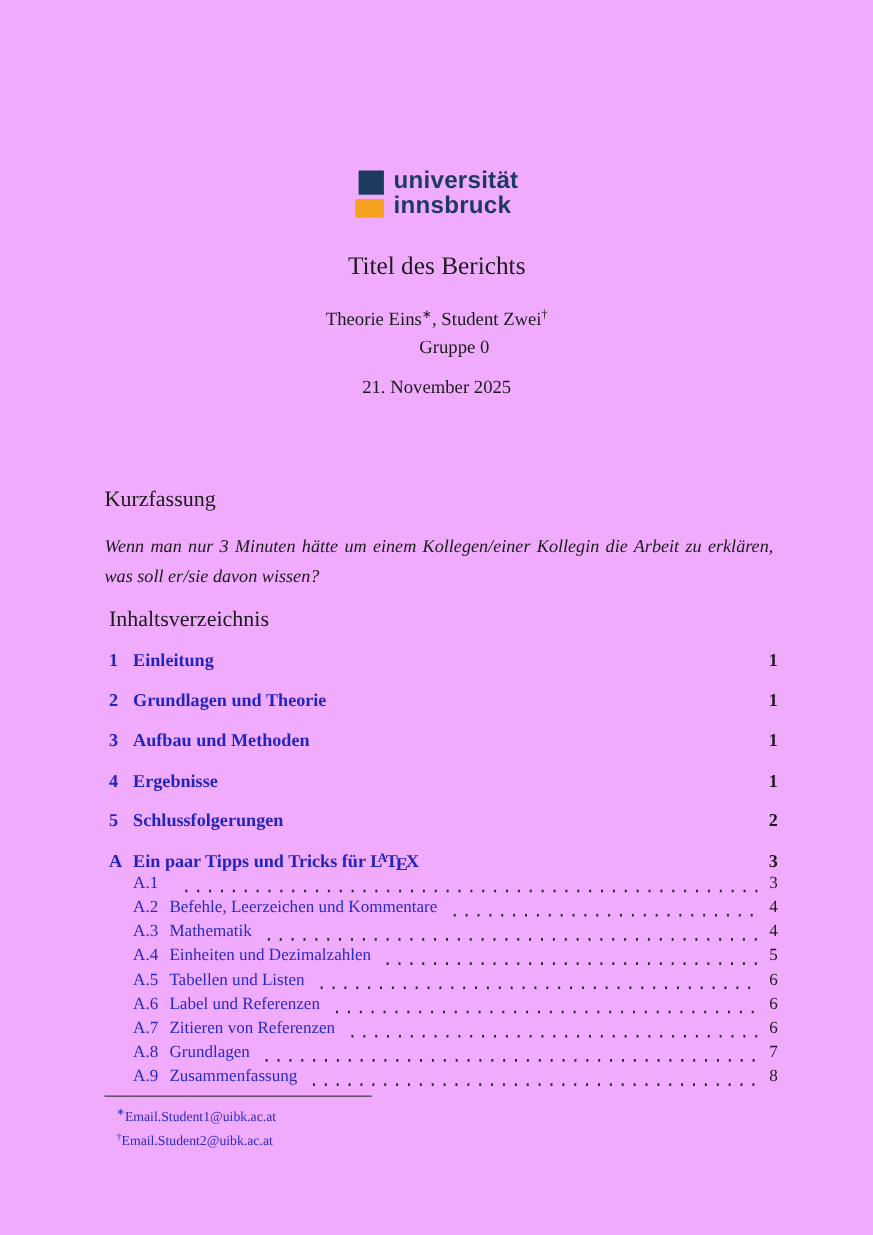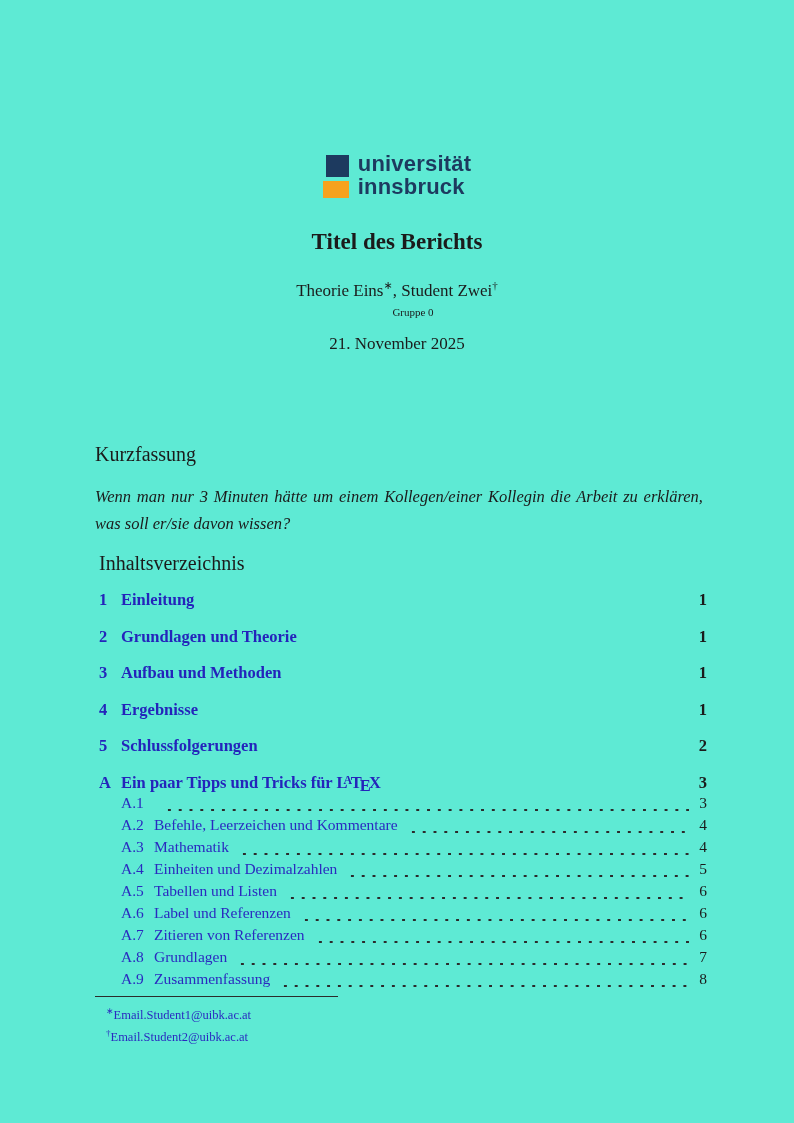--- a/index.html
+++ b/index.html
@@ -2,21 +2,21 @@
 <html><head>
 <meta charset="utf-8">
 <style>
   * { margin: 0; padding: 0; box-sizing: border-box; }
   html, body { background: #888; }
   .page {
     position: relative;
     width: 794px;
     height: 1123px;
     margin: 0 auto;
-    background: #5eead4;
+    background: #f0abfc;
     font-family: "Liberation Serif", serif;
     color: #1b1b1b;
     overflow: hidden;
   }
 
   
   .logo-block {
     position: absolute;
     top: 152px;
     left: 0; right: 0;
@@ -38,24 +38,24 @@
     color: #1d3a5f;
   }
 
   
   .title-block {
     position: absolute;
     top: 229px;
     left: 0; right: 0;
     text-align: center;
   }
-  .doc-title { font-size: 23px; font-weight: 700; }
+  .doc-title { font-size: 23px; font-weight: 400; }
   .authors { margin-top: 24px; font-size: 17px; }
   .authors sup { font-size: 11px; }
-  .group-line { margin-top: 5px; font-size: 11px; padding-left: 32px; }
+  .group-line { margin-top: 5px; font-size: 17px; padding-left: 32px; }
   .date-line { margin-top: 16px; font-size: 17px; }
 
   
   .abstract {
     position: absolute;
     top: 443px;
     left: 95px;
     width: 608px;
   }
   .section-heading { font-size: 20px; font-weight: 400; }

